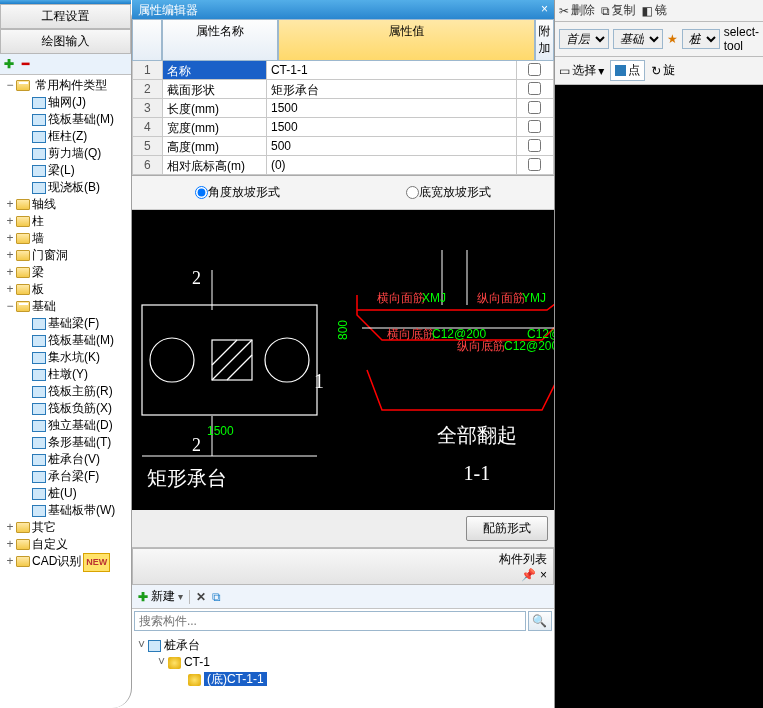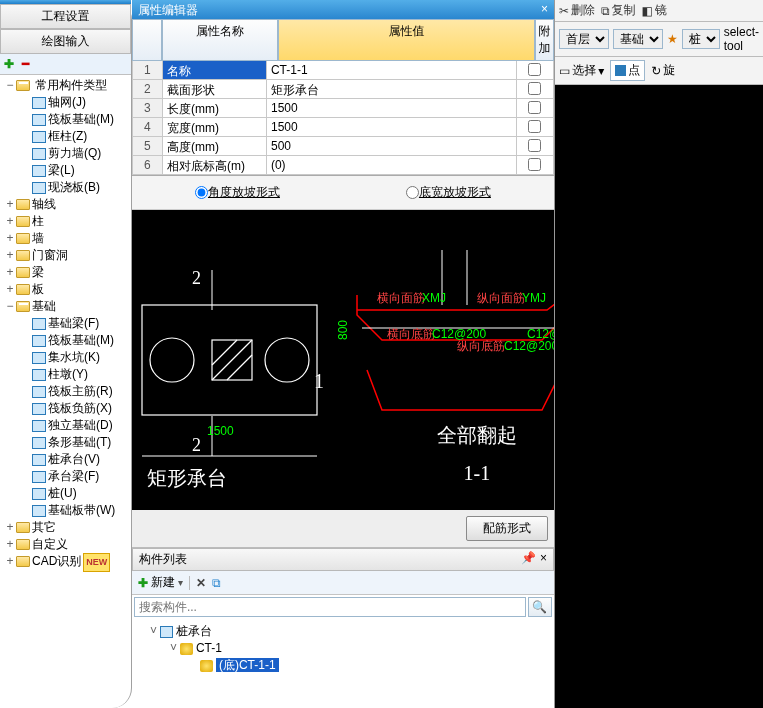--- a/index.html
+++ b/index.html
@@ -45,63 +45,63 @@
 .prop-row > div { border-left:1px solid #c8c8c8; border-bottom:1px solid #c8c8c8; padding:2px 4px; overflow:hidden; }
 .pr-idx { width:30px; text-align:center; background:#f0f0f0; color:#555; }
 .pr-name{ width:104px; }
 .pr-val { flex:1; }
 .pr-chk { width:38px; border-right:1px solid #c8c8c8; text-align:center; }
 .pr-chk input { margin-top:0; }
 .prop-row.sel .pr-name { background:#1a60c8; color:#fff; }
 
 
 .radio-row { display:flex; justify-content:space-around; padding:8px 0; border-bottom:1px solid #ccc; background:#f4f4f4; }
-.radio-row label { display:flex; align-items:center; gap:0;text-decoration:underline; }
+.radio-row label { display:flex; align-items:center; gap:0; }
 
 
 .canvas-wrap { background:#000; height:300px; position:relative; overflow:hidden; }
 .canvas-wrap svg { position:absolute; inset:0; }
 .cn-cap { position:absolute; color:#fff; font-family:"SimSun"; }
 
 
 .btn-row { background:#eee; padding:6px; text-align:right; border-bottom:1px solid #bbb; }
 .btn-row button { padding:3px 16px; border:1px solid #8a8a8a; background:linear-gradient(#fdfdfd,#dedede); border-radius:2px; }
 
 
-.comp-header { background:linear-gradient(#f8f8f8,#e4e4e4); border:1px solid #b8b8b8; padding:2px 6px; display:flex; justify-content:space-between; align-items:flex-start; }
+.comp-header { background:linear-gradient(#f8f8f8,#e4e4e4); border:1px solid #b8b8b8; padding:2px 6px; display:flex; justify-content:space-between; align-items:flex-end;flex-direction:column; }
 .comp-header .pin { color:#555; }
 .comp-tool { background:#eef4fb; padding:3px 6px; border-bottom:1px solid #c4c4c4; display:flex; align-items:center; gap:6px; }
 .comp-tool .nb { display:flex; align-items:center; gap:3px; cursor:pointer; }
 .comp-tool .nb .ic-new { color:#1a9c1a; font-weight:bold; }
 .comp-tool .vline { width:1px; height:14px; background:#bbb; }
 .comp-tool .ddl { font-size:10px; color:#555; }
 .comp-tool .xb { color:#444; font-weight:bold; }
 .comp-tool .cp { color:#2a86cf; }
 
 .comp-search { display:flex; padding:2px; gap:2px; }
 .comp-search input { flex:1; border:1px solid #9cb7cd; padding:2px 4px; }
 .comp-search button { width:24px; border:1px solid #9cb7cd; background:linear-gradient(#fdfdfd,#e4ecf3); }
 
-.comp-tree { padding:4px 2px;margin-left:12px; }
+.comp-tree { padding:4px 2px; }
 .comp-tree ul { list-style:none; }
 .comp-tree li { line-height:17px; white-space:nowrap; }
 .ct-l0 { padding-left: 4px; }
 .ct-l1 { padding-left: 24px; }
 .ct-l2 { padding-left: 44px; }
 .ct-ic { display:inline-block; width:13px; height:12px; vertical-align:middle; margin-right:3px; }
 .ct-ic.yel { background:radial-gradient(#ffe36b,#e0a800); border-radius:2px; }
 .ct-sel { background:#1a60c8; color:#fff; padding:0 3px; }
 .chev { display:inline-block; width:10px; color:#666; }
 
 
 .rstrip { flex:1; background:#000; display:flex; flex-direction:column; }
 .r-tools { background:#f3f3f3; padding:2px 4px; display:flex; gap:6px; border-bottom:1px solid #bbb; align-items:center; white-space:nowrap; overflow:hidden; color:#333; }
 .r-tools .ri { display:flex; align-items:center; gap:2px; }
 .r-layer { background:#f3f3f3; padding:3px 4px; border-bottom:1px solid #bbb; display:flex; gap:4px; align-items:center; overflow:hidden; }
-.r-layer select { border:1px solid #9cb7cd; font-size:12px; padding:1px 2px; }
+.r-layer select { border:1px solid #9cb7cd; font-size:12px; padding:1px 2px;font-style:italic; }
 .r-layer .star { color:#d97700; }
 .r-tb2 { background:#f3f3f3; padding:3px 4px; border-bottom:1px solid #bbb; display:flex; gap:6px; align-items:center; overflow:hidden; }
 .r-tb2 .btn-ic { background:#fff; border:1px solid #9cb7cd; padding:1px 4px; display:flex; align-items:center; gap:2px; }
 .r-tb2 .sel { display:flex; align-items:center; gap:2px; }
 .sq { display:inline-block; width:11px; height:11px; border:1px solid #2a7ab8; background:#fff; }
 .sq.fill { background:#2a7ab8; }
 .r-canvas { flex:1; background:#000; }
 </style>
 </head>
 <body>

